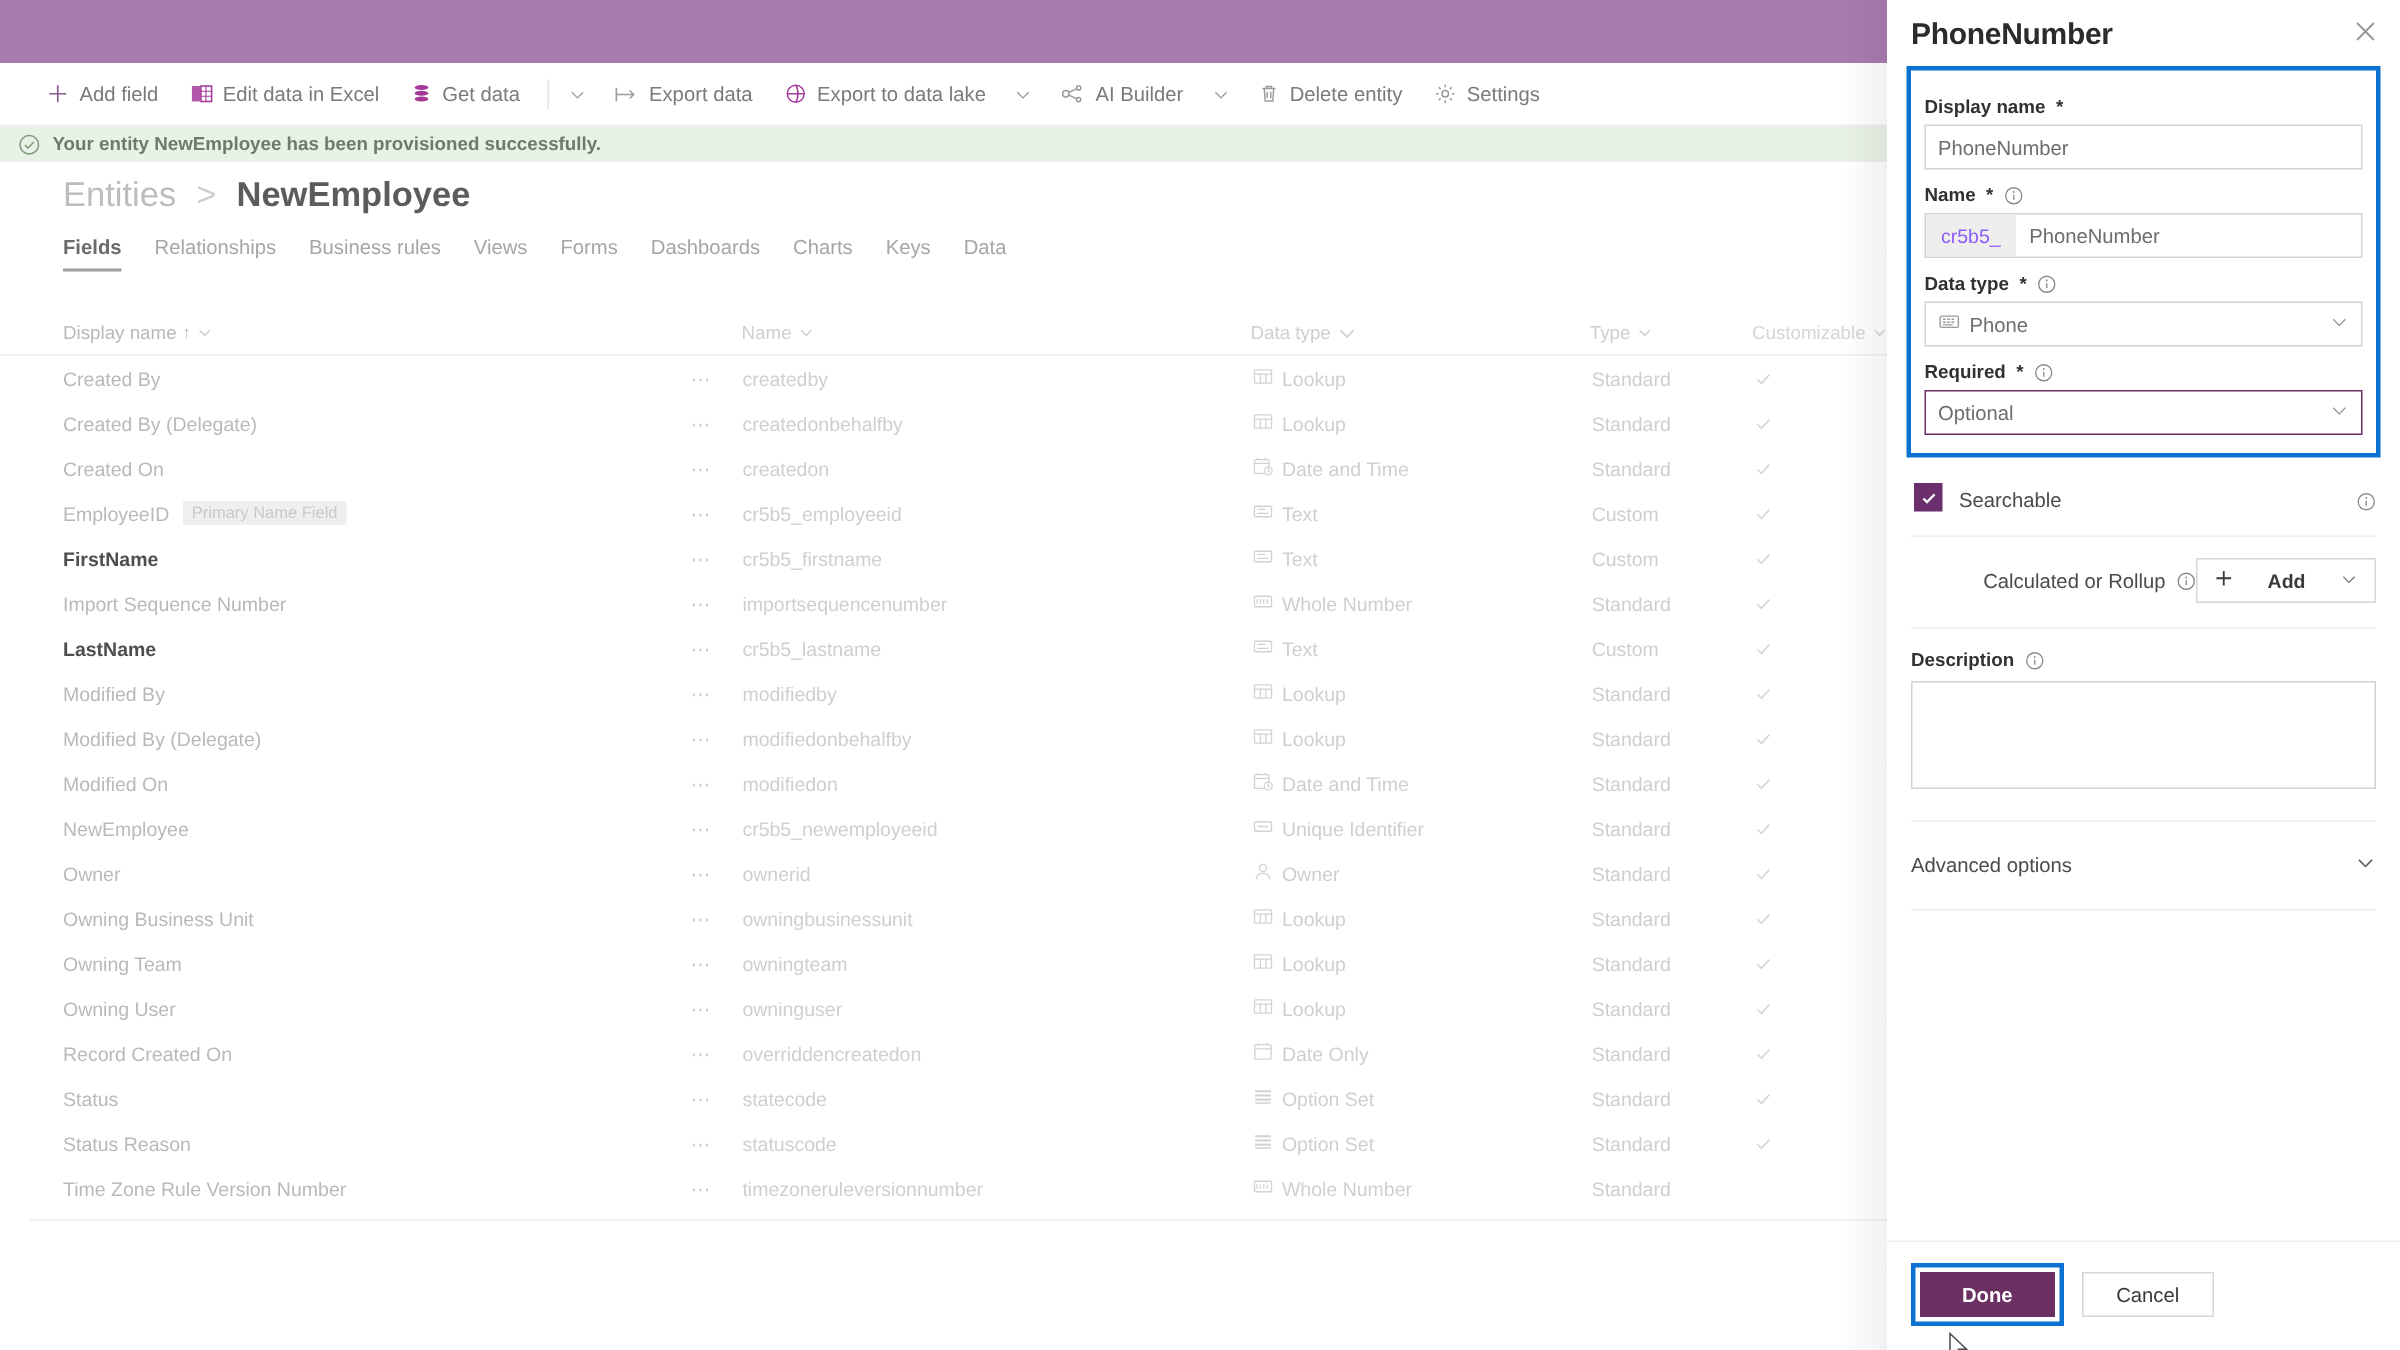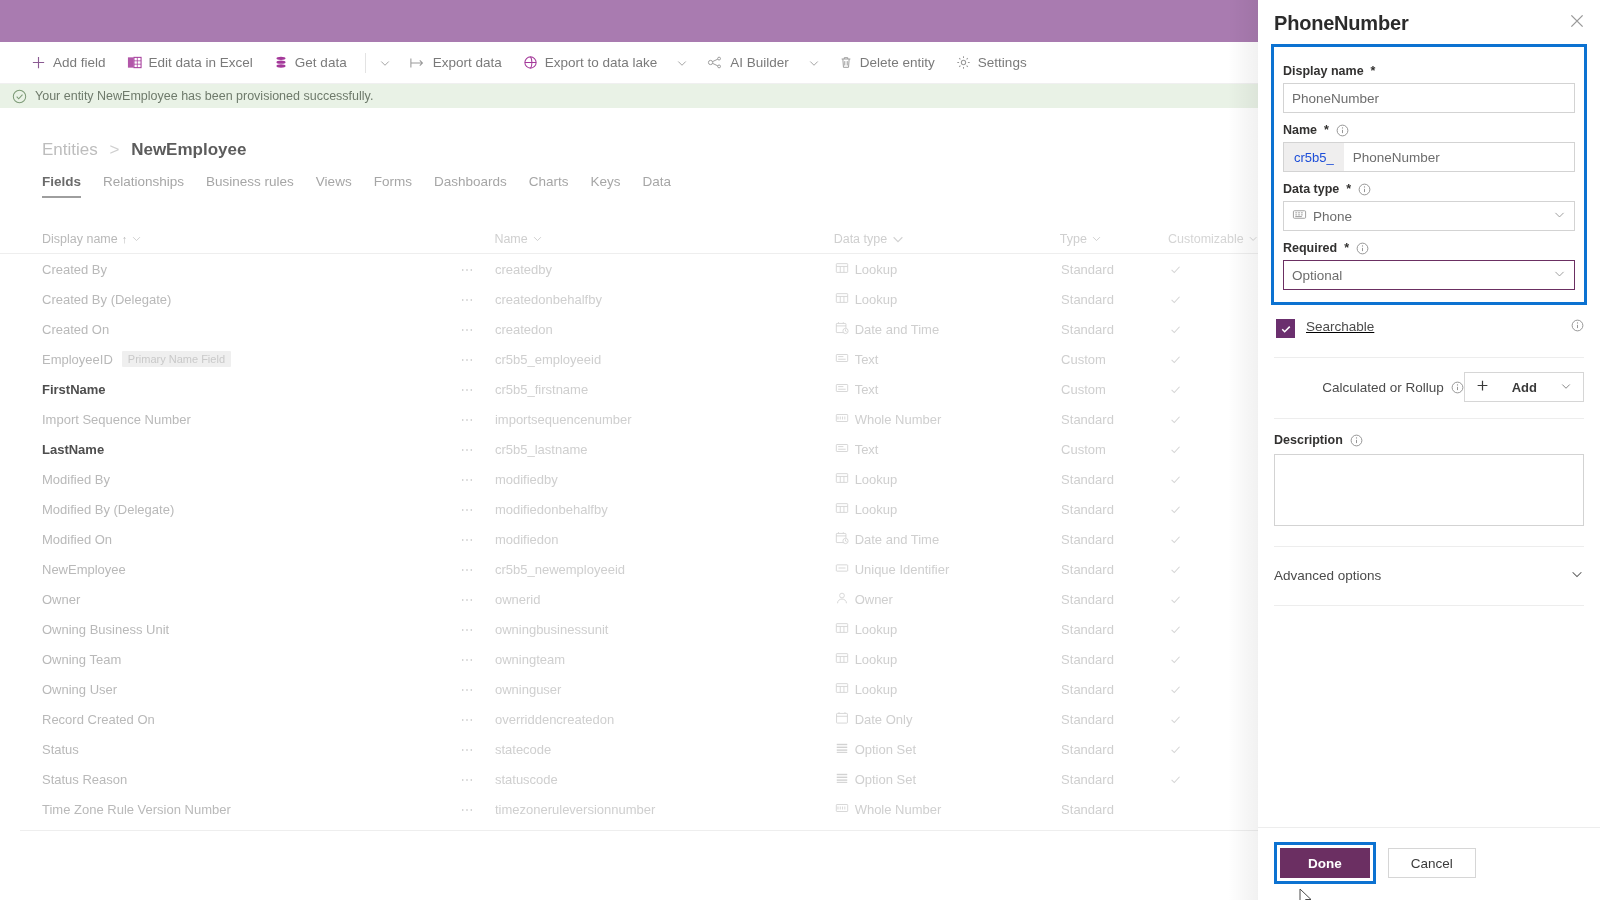--- a/index.html
+++ b/index.html
@@ -39,28 +39,28 @@
   }
   .cmd svg { display: block; }
   .cmd .caret { width: 12px; height: 12px; color: #9b9b9b; }
   .cmd-caret-only { padding: 0 7px; }
   .cmd-sep { width: 1px; height: 20px; background: #e3e3e3; margin: 0 6px; }
 
   
   .notif {
     position: absolute; left: 0; top: 84px; width: 1600px; height: 24px;
     background: #e9f2e6;
-    display: flex; align-items: center; gap: 8px; padding-left: 12px;
+    display: flex; align-items: center; gap: 8px; padding-left: 12px; font-weight: bold;
   }
   .notif svg { width: 15px; height: 15px; color: #7d9a77; display: block; }
   .notif span { font-size: 12.5px; color: #6e7a6b; }
 
   
   .content { position: absolute; left: 0; top: 108px; width: 1258px; height: 792px; background: #fff; }
-  .breadcrumb { padding: 32px 0 0 42px; font-size: 17px; }
+  .breadcrumb { padding: 8px 0 0 42px; font-size: 23px; }
   .bc-parent { color: #bdbdbd; }
   .bc-sep { color: #cfcfcf; margin: 0 7px; }
   .bc-current { color: #5c5c5c; font-weight: 600; }
 
   .tabs { display: flex; gap: 0; padding: 14px 0 0 42px; }
   .tab {
     font-size: 13.5px; color: #a6a6a6; padding: 0 14px 9px 0; margin-right: 8px;
     position: relative; cursor: default; white-space: nowrap;
   }
   .tab.active { color: #6b6b6b; font-weight: 600; }
@@ -127,41 +127,41 @@
   }
   .flabel .req { color: #323130; font-weight: 700; }
   .info-ic { width: 13px; height: 13px; color: #8a8a8a; display: block; flex: 0 0 auto; }
   .txtinput {
     width: 100%; height: 30px; border: 1px solid #d3d3d3; background: #fff;
     font-size: 13.5px; color: #6d6d6d; padding: 0 8px; outline: none;
     font-family: "Liberation Sans", sans-serif;
   }
   .prefix-wrap { display: flex; width: 100%; height: 30px; border: 1px solid #d3d3d3; background: #fff; }
   .prefix {
-    background: #efeeee; color: #1d4ed8; font-size: 13px;
+    background: #efeeee; color: #8b5cf6; font-size: 13px;
     display: flex; align-items: center; padding: 0 10px; white-space: nowrap;
   }
   .prefix-input {
     flex: 1; border: none; outline: none; background: transparent;
     font-size: 13.5px; color: #6d6d6d; padding: 0 9px;
     font-family: "Liberation Sans", sans-serif;
   }
   .selbox {
     width: 100%; height: 30px; border: 1px solid #d3d3d3; background: #fff;
     display: flex; align-items: center; padding: 0 8px; gap: 6px;
     font-size: 13.5px; color: #6d6d6d;
   }
   .selbox.focused { border: 1px solid #6b2f62; }
   .selbox .dtype-ic { width: 15px; height: 15px; color: #9b9b9b; flex: 0 0 auto; }
   .selbox .sel-val { flex: 1; }
   .selbox .chev { width: 13px; height: 13px; color: #9b9b9b; flex: 0 0 auto; }
 
   .checkrow {
-    display: flex; align-items: flex-start; gap: 11px;
-    margin: 14px 0 0 2px; height: 22px; text-decoration: underline;
+    display: flex; align-items: flex-end; gap: 11px;
+    margin: 14px 0 0 2px; height: 22px;
   }
   .cb {
     width: 19px; height: 19px; background: #6b2f6e; display: flex;
     align-items: center; justify-content: center; flex: 0 0 auto;
   }
   .cb svg { width: 12px; height: 12px; color: #fff; display: block; }
   .check-label { font-size: 13.5px; color: #4b4b4b; flex: 1; }
 
   .hr { height: 1px; background: #ededed; margin: 16px 0 0 0; }
 

